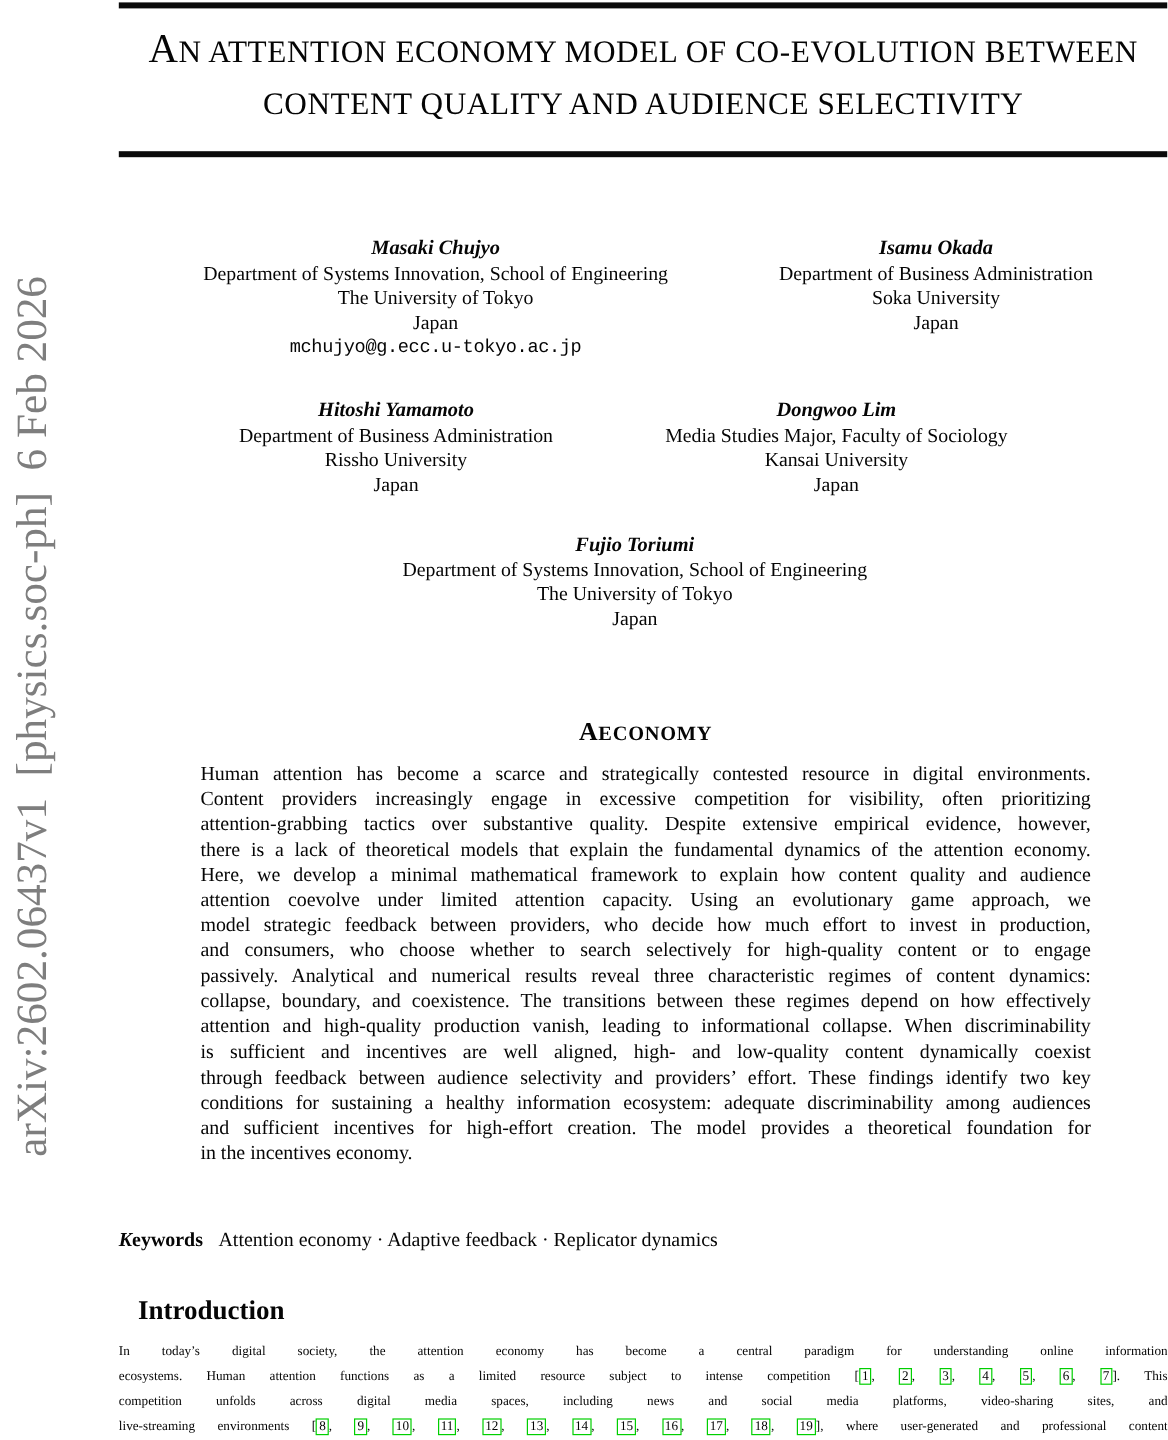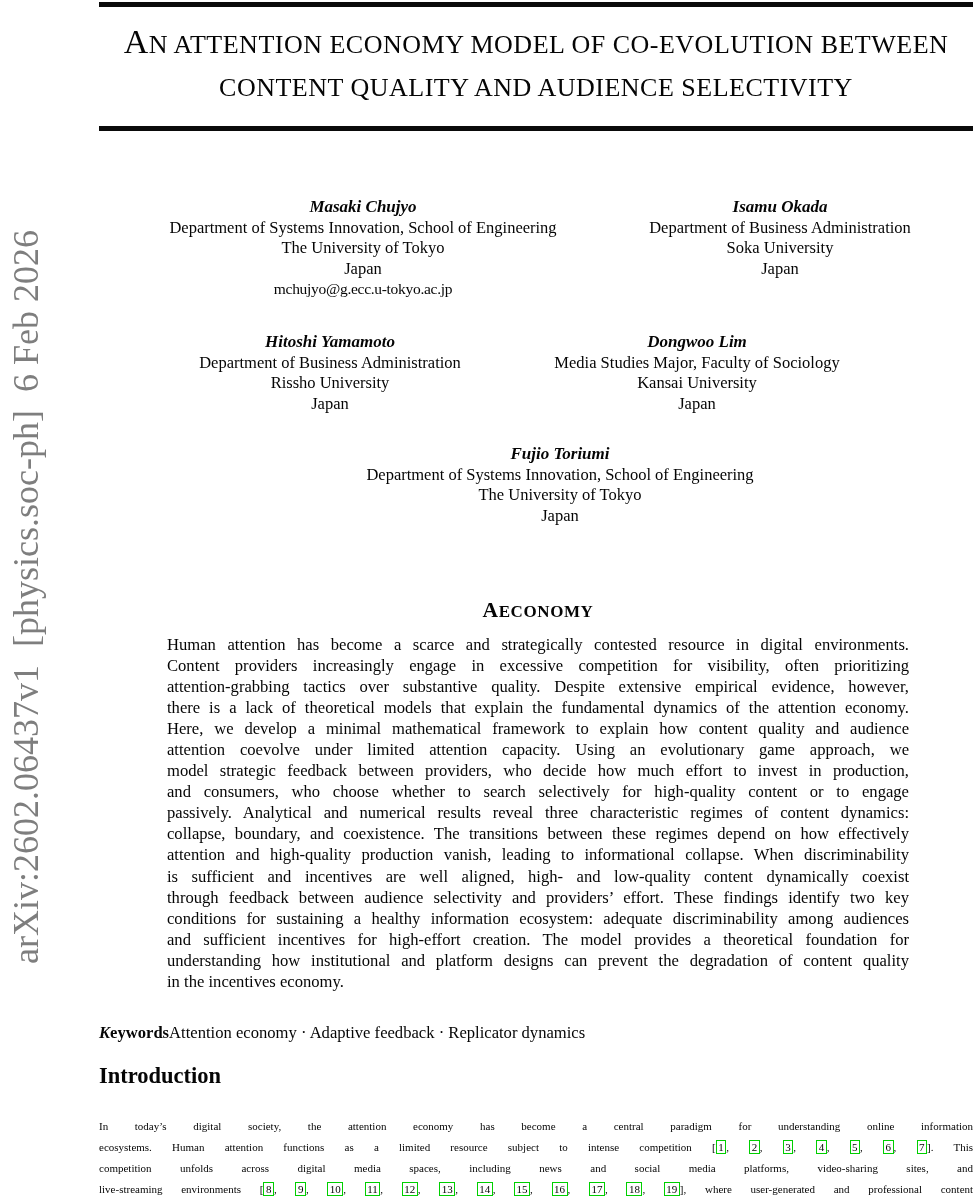--- a/index.html
+++ b/index.html
@@ -18,36 +18,36 @@
   .rule { position:absolute; left:99px; right:0; height:4.5px; background:#0a0a0a; }
   .rule1 { top:2px; }
   .rule2 { top:126px; }
   .title { position:absolute; left:99px; right:0; top:20px; text-align:center;
            line-height:43px; letter-spacing:0.5px; }
   .title .tline { font-size:26px; }
   .title .tinit { font-size:34px; }
   .author { position:absolute; transform:translateX(-50%); text-align:center;
             font-size:16.5px; line-height:20.6px; white-space:nowrap; }
   .author .aname { font-size:17px; font-weight:700;font-style:italic; }
-  .author .amail { font-family:Liberation Serif, serif;
+  .author .amail { font-family:Liberation Mono, monospace;
                    font-size:15.5px; letter-spacing:-0.3px; }
   .a1{left:363px;top:197px} .a2{left:780px;top:197px}
   .a3{left:330px;top:332px} .a4{left:697px;top:332px}
-  .a5{left:560px;top:444px}
+  .a5{left:529px;top:444px}
   .absh { position:absolute; left:167px; width:742px; top:598px; text-align:center;
           font-weight:700; letter-spacing:0.6px; font-size:17px; }
   .absh .ainit { font-size:21.5px; }
   .abstract { position:absolute; left:167px; width:742px; top:634px;
               font-size:16.6px; line-height:21.05px; }
   .jline { text-align:justify; text-align-last:justify; }
   .jline.lastline { text-align-last:left; }
   .keywords { position:absolute; left:99px; top:1023px; font-size:16.6px; }
   .kw { font-weight:700; }
-  #kwitems { }
-  .introh { position:absolute; left:99px; top:1063px; margin:0;
+  #kwitems { margin-left:13px; }
+  .introh { position:absolute; left:99px; top:1063px; margin:16px;
             font-size:22.5px; font-weight:700; }
   .intro { position:absolute; left:99px; width:874px; top:1116px;
            font-size:11px; line-height:20.9px; }
   .iline { text-align:justify; text-align-last:justify; }
   .cite { border:1.5px solid var(--cite-green,#00cf00); padding:0 1.5px;
           line-height:15px; cursor:pointer; }
 </style>
 </head>
 <body>
 
@@ -108,21 +108,20 @@
       <div class="jline">attention coevolve under limited attention capacity. Using an evolutionary game approach, we</div>
       <div class="jline">model strategic feedback between providers, who decide how much effort to invest in production,</div>
       <div class="jline">and consumers, who choose whether to search selectively for high-quality content or to engage</div>
       <div class="jline">passively. Analytical and numerical results reveal three characteristic regimes of content dynamics:</div>
       <div class="jline">collapse, boundary, and coexistence. The transitions between these regimes depend on how effectively</div>
       <div class="jline">attention and high-quality production vanish, leading to informational collapse. When discriminability</div>
       <div class="jline">is sufficient and incentives are well aligned, high- and low-quality content dynamically coexist</div>
       <div class="jline">through feedback between audience selectivity and providers’ effort. These findings identify two key</div>
       <div class="jline">conditions for sustaining a healthy information ecosystem: adequate discriminability among audiences</div>
       <div class="jline">and sufficient incentives for high-effort creation. The model provides a theoretical foundation for</div>
-      <div class="jline">understanding how institutional and platform designs can prevent the degradation of content quality</div>
       <div class="jline lastline">in the incentives economy.</div>
     </div>
 
   <div class="keywords">
     <span class="kw"><i>K</i><span>eywords</span></span><span id="kwitems">Attention economy · Adaptive feedback · Replicator dynamics</span>
   </div>
 
   <h2 class="introh">Introduction</h2>
 
   <div id="intro" class="intro">

